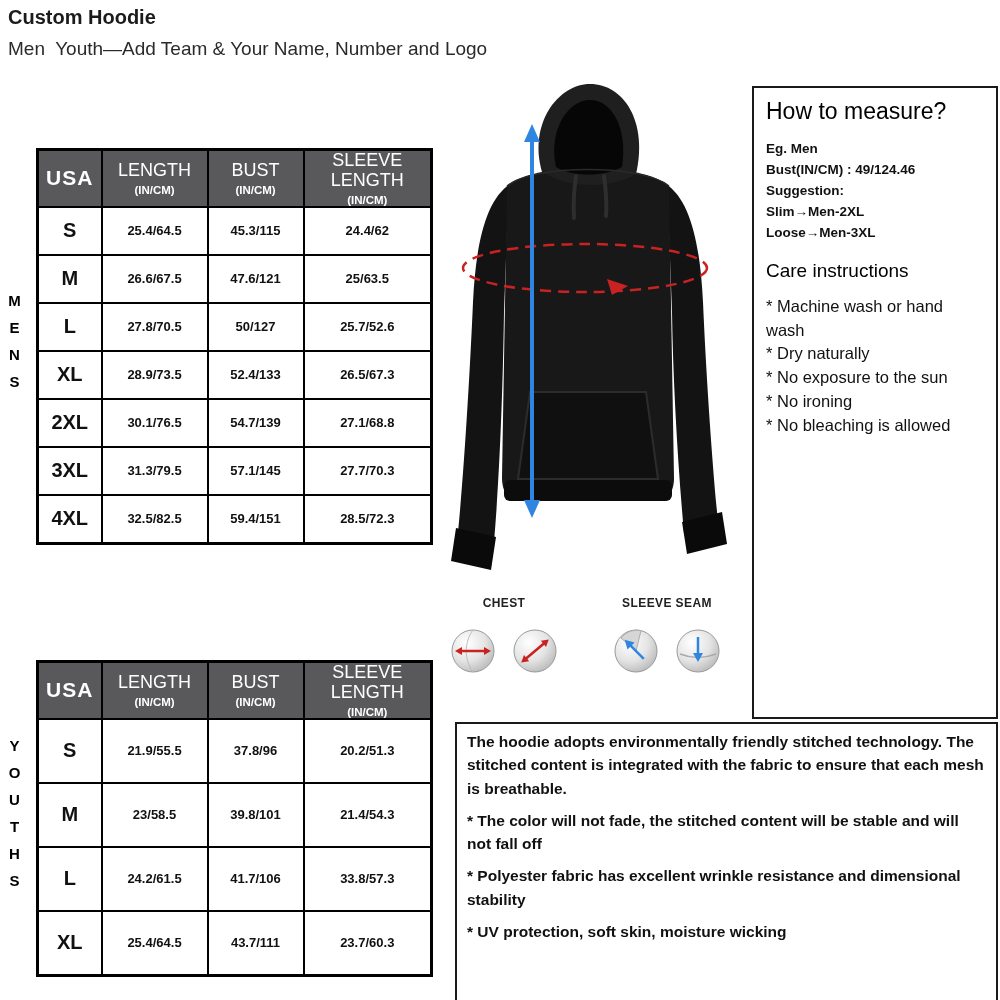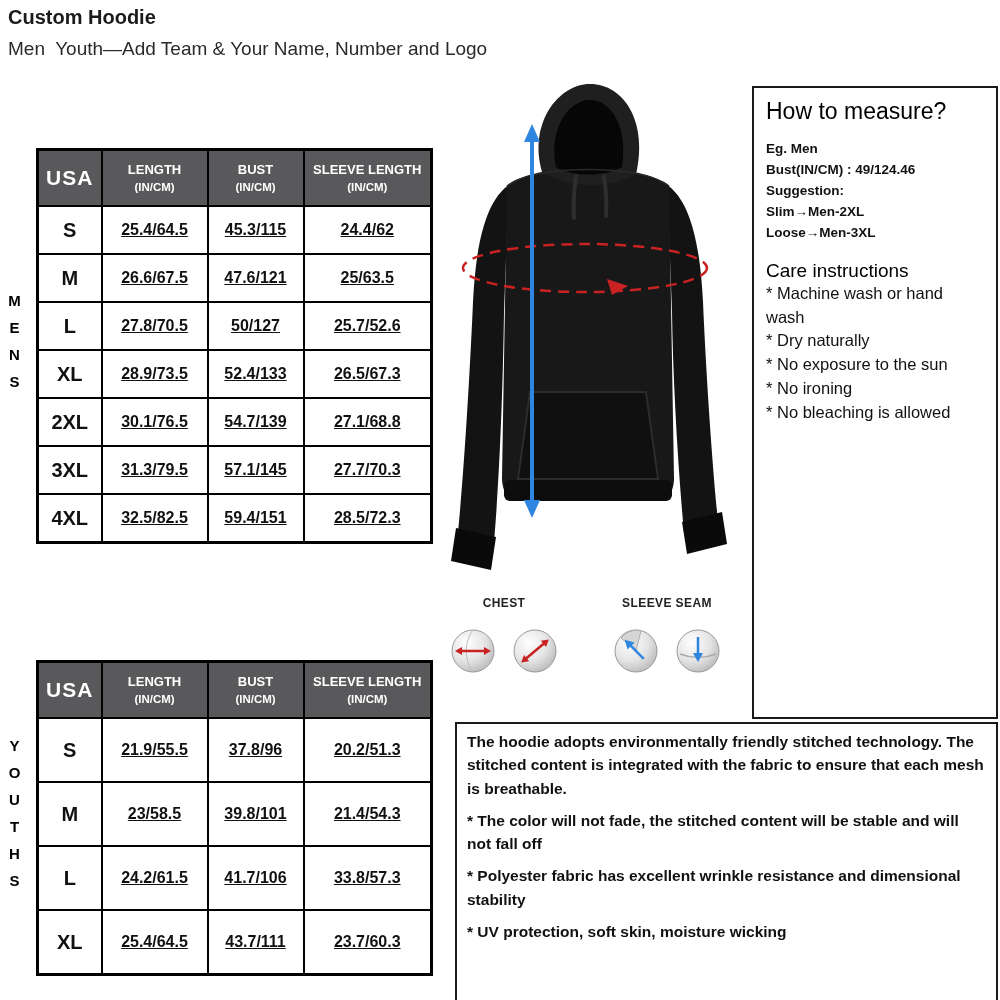--- a/index.html
+++ b/index.html
@@ -13,24 +13,24 @@
   .table-block{position:absolute;display:flex;align-items:center;}
   .mens-block{left:6px;top:148px;}
   .youths-block{left:6px;top:660px;}
   .vlabel{width:30px;text-align:center;writing-mode:vertical-lr;text-orientation:upright;
           font-weight:bold;font-size:15px;letter-spacing:10px;color:#000;}
   table.size-table{border-collapse:collapse;table-layout:fixed;border:3px solid var(--table-border,#000);background:#fff;}
   table.size-table th,table.size-table td{border:2px solid var(--table-border,#000);padding:0 2px;
           text-align:center;vertical-align:middle;}
   table.size-table thead th{background:var(--table-header-bg,#59595b);color:#fff;height:54px;}
   .usa-cell{font-size:21px;font-weight:bold;letter-spacing:1px;}
-  .col-name{font-size:13px;font-weight:bold;line-height:1.1;}
+  .col-name{font-size:18px;font-weight:normal;line-height:1.1;}
   .col-unit{font-size:11.5px;font-weight:bold;margin-top:3px;}
   .size-cell{font-size:20px;font-weight:bold;}
-  .val{font-size:16px;font-weight:bold;text-decoration:underline;}
+  .val{font-size:13px;font-weight:bold;}
   .mens-block tbody td{height:46px;}
   .youths-block tbody td{height:62px;}
 
   .hoodie{position:absolute;left:428px;top:80px;}
 
   .measure-diagram{position:absolute;left:450px;top:596px;display:flex;gap:55px;}
   .measure-group{display:flex;flex-direction:column;align-items:center;gap:18px;}
   .measure-label{font-size:12px;font-weight:bold;letter-spacing:.4px;color:#222;}
   .icon-row{display:flex;gap:16px;}
 
@@ -39,21 +39,21 @@
   .stroke-blue{stroke:var(--measure-blue,#2f86e0);}
   .fill-blue{fill:var(--measure-blue,#2f86e0);}
 
   .htm-panel{position:absolute;left:752px;top:86px;width:246px;height:633px;box-sizing:border-box;
              border:2px solid var(--panel-border,#1a1a1a);padding:8px 12px;}
   .htm-heading{font-size:23px;font-weight:500;color:#000;margin:2px 0 8px 0;}
   .htm-body{font-size:16.5px;line-height:1.42;color:#111;}
   .eg-block{margin-top:14px;}
   .eg-block .line{font-size:13.5px;font-weight:bold;line-height:1.55;color:#111;}
   .care-heading{font-size:19px;font-weight:500;margin-top:16px;color:#000;}
-  .care-list{margin-top:0;}
+  .care-list{margin-top:13px;}
   .care-list .line{font-size:16.5px;line-height:1.45;color:#111;}
 
   .note-box{position:absolute;left:455px;top:722px;width:543px;height:320px;box-sizing:border-box;
             border:2px solid var(--panel-border,#1a1a1a);padding:6px 10px;}
   .note-intro{font-size:15.5px;font-weight:bold;line-height:1.5;color:#111;}
   .note-list .line{font-size:15.5px;font-weight:bold;line-height:1.5;margin-top:9px;color:#111;}
 </style>
 </head>
 <body>
 

